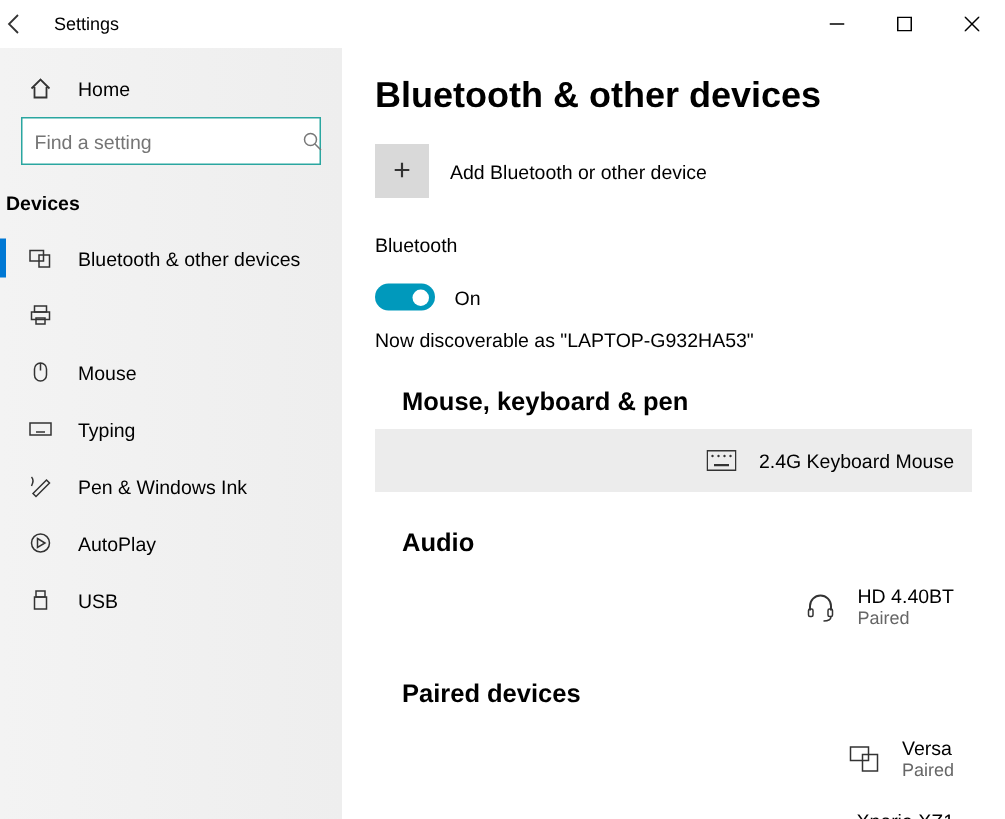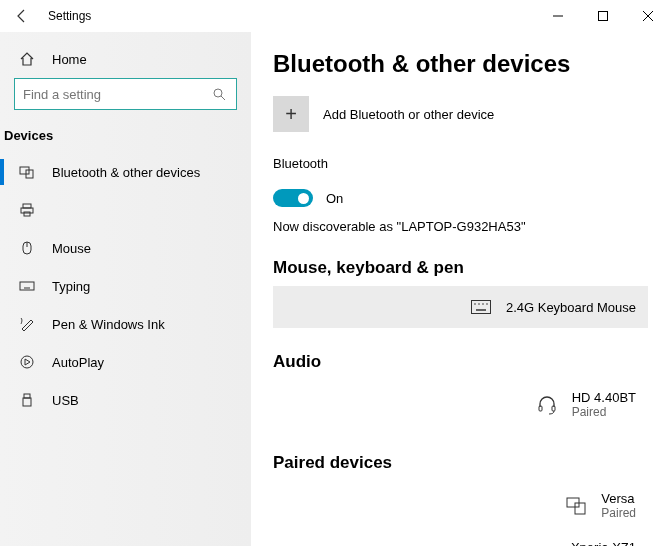--- a/index.html
+++ b/index.html
@@ -1,45 +1,45 @@
 <!DOCTYPE html>
 <html><head>
 <meta charset="utf-8">
 <style>
 * { margin: 0; padding: 0; box-sizing: border-box; font-family: "Segoe UI", Arial, sans-serif; }
 body { width: 670px; height: 546px; background: #fff; overflow: hidden; }
 .window { display: flex; flex-direction: column; height: 100%; }
 .titlebar { display: flex; align-items: center; height: 32px; }
-.tb-left { display: flex; align-items: center; padding-left: 12px; gap: 16px; }
+.tb-left { display: flex; align-items: center; gap: 16px; }
 .tb-back { width: 20px; height: 20px; display: flex; align-items: center; justify-content: center; cursor: pointer; }
 .tb-title { font-size: 12px; color: #000; }
 .tb-controls { margin-left: auto; display: flex; }
 .tb-btn { width: 45px; height: 32px; display: flex; align-items: center; justify-content: center; cursor: pointer; }
 .body { display: flex; flex: 1; overflow: hidden; }
-.sidebar { width: 251px; background: linear-gradient(to right, #f3f3f3, #eeeeee); padding-top: 8px; display: flex; flex-direction: column; }
+.sidebar { width: 228px; background: linear-gradient(to right, #f3f3f3, #eeeeee); padding-top: 8px; display: flex; flex-direction: column; }
 .home-row, .nav-item { display: flex; align-items: center; gap: 16px; padding: 10px 16px 10px 18px; font-size: 13px; color: #000; cursor: pointer; }
 .nav-item.active { position: relative; }
 .nav-item.active::before { content: ""; position: absolute; left: 0; top: 6px; bottom: 6px; width: 4px; background: #0078d4; }
 .search-wrap { padding: 0 14px 10px 14px; }
 .search { display: flex; align-items: center; border: 1px solid #2aa6a0; background: #fff; height: 32px; padding: 0 8px; }
 .search input { flex: 1; border: none; outline: none; font-size: 13px; background: transparent; color: #000000; }
 .group-head { font-weight: 600; font-size: 13px; padding: 8px 14px 10px 4px; color: #000; }
 .icon { width: 18px; height: 18px; display: flex; align-items: center; justify-content: center; color: #333; flex-shrink: 0; }
 .content { flex: 1; padding: 18px 22px; overflow: auto; }
 h1 { font-size: 24px; font-weight: 600; margin-bottom: 18px; }
 .add-row { display: flex; align-items: center; gap: 14px; margin-bottom: 24px; cursor: pointer; }
 .add-box { width: 36px; height: 36px; background: #d9d9d9; display: flex; align-items: center; justify-content: center; font-size: 20px; color: #333; }
 .add-label { font-size: 13px; }
 .bt-label { font-size: 13px; margin-bottom: 18px; }
 .toggle-row { display: flex; align-items: center; gap: 13px; margin-bottom: 12px; }
 .toggle { width: 40px; height: 18px; border-radius: 10px; background: #0099bc; position: relative; cursor: pointer; }
 .toggle::after { content: ""; position: absolute; width: 11px; height: 11px; background: #fff; border-radius: 50%; top: 3.5px; right: 4px; }
 .toggle-txt { font-size: 13px; }
 .discover { font-size: 13px; }
-.section-h { font-size: 17px; font-weight: 600; margin-top: 24px; margin-bottom: 8px; }
+.section-h { font-size: 17px; font-weight: 600; margin-top: 24px; margin-bottom: 8px; margin-left: 18px; }
 .device { display: flex; align-items: center; gap: 14px; padding: 10px 12px; font-size: 13px; justify-content: flex-end; }
 .device.highlight { background: #ececec; }
 .dev-txt .sub { color: #666; font-size: 12px; }
 .dev-ico { width: 22px; height: 22px; display:flex; align-items:center; justify-content:center; }
 svg { display: block; }
 </style>
 </head>
 <body>
 
 <div class="window">

